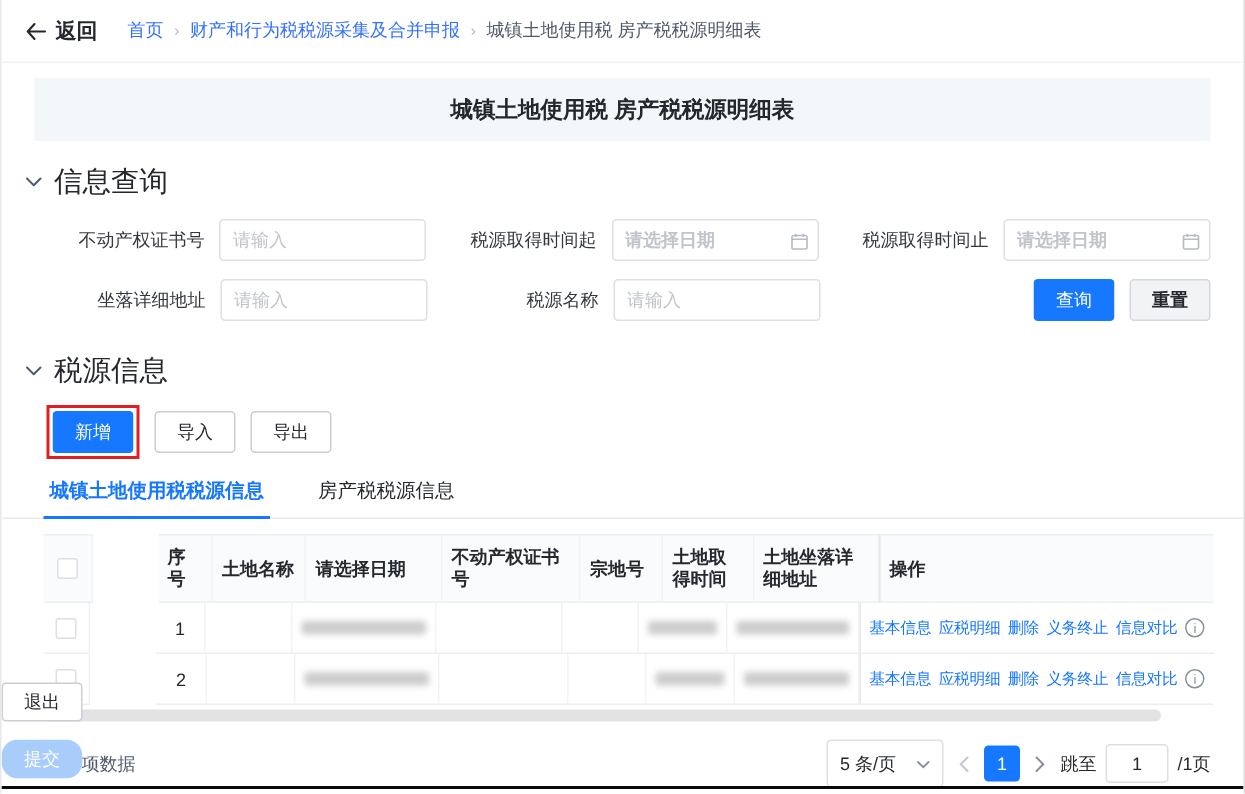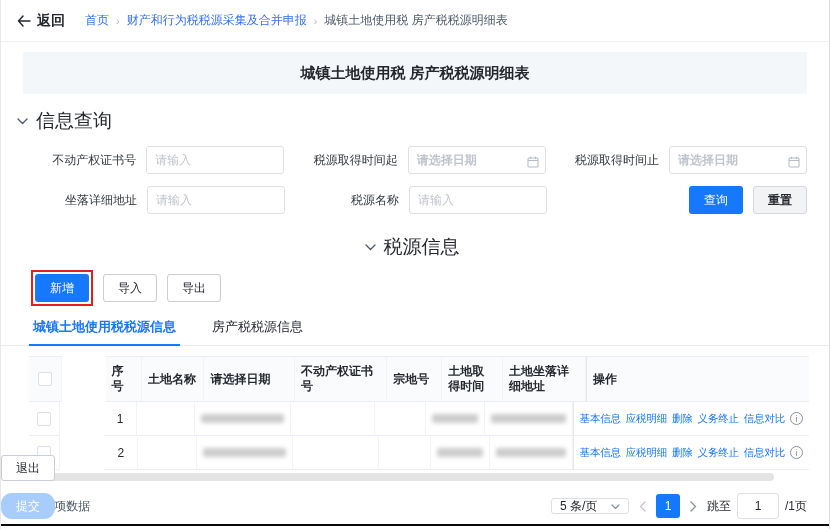--- a/index.html
+++ b/index.html
@@ -71,21 +71,21 @@
   .ops { display:flex; align-items:center; gap:5px; font-size:10.5px; letter-spacing:-0.2px; color:#1677ff; white-space:nowrap; }
   .op-link { cursor:pointer; }
   .info-circle { width:13px; height:13px; min-width:13px; border:1px solid #86909c; border-radius:50%; color:#86909c; font-size:9px; display:inline-flex; align-items:center; justify-content:center; cursor:pointer; }
   .info-circle::before { content:"i"; }
   .hbar { margin-top:3px; height:8px; width:745px; background:#e3e3e3; border-radius:4px; }
 
   
   .table-footer { margin:12px 22px 0 28px; display:flex; align-items:center; }
   .total-text { font-size:12px; color:#4e5969; }
   .pager { margin-left:auto; display:flex; align-items:center; gap:10px; }
-  .psize { width:78px; height:16px; border:1px solid #dcdfe6; border-radius:3px; display:flex; align-items:center; justify-content:space-between; padding:0 8px; font-size:12px; color:#25282e; cursor:pointer; background:#fff; }
+  .psize { width:78px; height:32px; border:1px solid #dcdfe6; border-radius:3px; display:flex; align-items:center; justify-content:space-between; padding:0 8px; font-size:12px; color:#25282e; cursor:pointer; background:#fff; }
   .parrow { display:inline-flex; cursor:pointer; }
   .pnum { width:24px; height:24px; background:#1677ff; color:#fff; border-radius:3px; display:flex; align-items:center; justify-content:center; font-size:12px; cursor:pointer; }
   .jump { display:flex; align-items:center; gap:6px; font-size:12px; color:#25282e; }
   .jump input { width:42px; height:26px; border:1px solid #dcdfe6; border-radius:3px; text-align:center; font-size:12px; color:#25282e; outline:none; }
 
   
   .bottom-actions { position:absolute; left:0; right:0; bottom:10px; display:flex; justify-content:center; gap:12px;flex-direction:column; }
   .btn-exit { width:54px; height:26px; }
   .btn-submit { width:54px; height:26px; background:#a8cdfa; color:#fff; cursor:not-allowed;border-radius:11px; }
   .bottom-line { position:absolute; left:0; right:0; bottom:3px; height:2px; background:#0a0a0a; }
@@ -165,21 +165,21 @@
     <div class="fgroup">
       <span class="flabel">税源名称</span>
       <span class="finput"><input placeholder="请输入" style=""></span>
     </div>
     <div class="row2-btns">
       <span class="btn btn-primary">查询</span>
       <span class="btn btn-reset">重置</span>
     </div>
   </div>
 
-  <div class="section-head" style="margin-top:20px;justify-content:center;">
+  <div class="section-head" style="margin-top:20px;">
     <span class="chev">
       <svg width="11" height="7" viewBox="0 0 11 7">
           <path d="M1 1 L5.5 5.5 L10 1" stroke="#4e5969" stroke-width="1.3" fill="none" stroke-linecap="round" stroke-linejoin="round"></path>
         </svg>
     </span>
     <span>税源信息</span>
   </div>
 
   <div class="action-row">
     <span class="hl-wrap">

